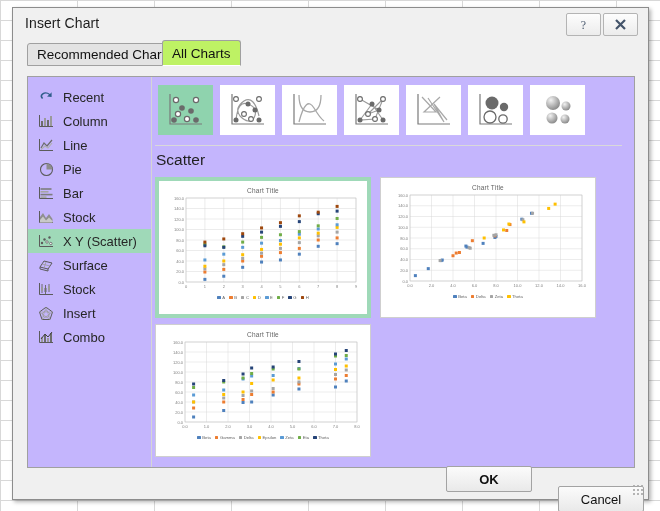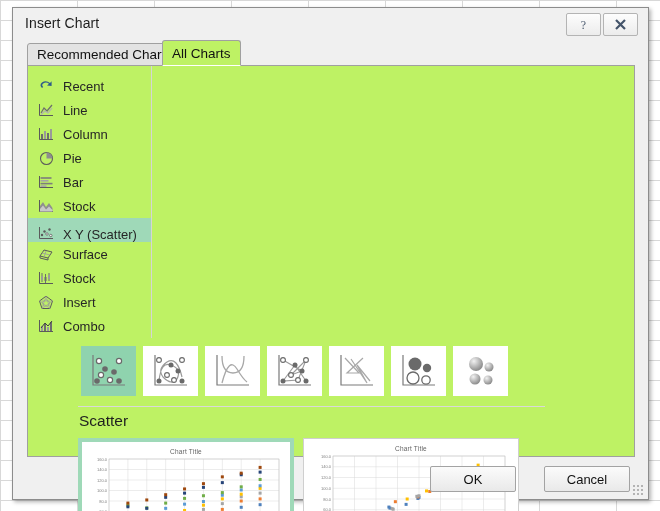--- a/index.html
+++ b/index.html
@@ -61,44 +61,43 @@
     border-top-left-radius:3px;border-top-right-radius:3px;
   }
   .tab.active{
     left:135px;height:26px;background:#bef264;
     border-bottom:1px solid #ffffff;
     border-top-left-radius:3px;border-top-right-radius:3px;
     z-index:3;
   }
   
   #panel{
-    position:absolute;left:14px;top:57px;width:608px;height:392px;
-    background:#bef264;border:1px solid #a0a0a0;box-sizing:border-box;
+    position:absolute;left:14px;top:68px;width:608px;height:392px;
+    background:#c4b5fd;border:1px solid #a0a0a0;box-sizing:border-box;
     display:flex;
-    flex-direction:column;
   }
   
   #sidebar{
     width:124px;flex:0 0 124px;padding-top:8px;
     border-right:1px solid #d5d5d5;box-sizing:border-box;
   }
   .side-item{
     height:24px;display:flex;align-items:center;
     padding-left:8px;box-sizing:border-box;
   }
-  .side-item.selected{background:#9fd9b8;align-items:flex-end;}
+  .side-item.selected{background:#9fd9b8;}
   .side-ico{
     width:20px;flex:0 0 20px;height:18px;
     display:flex;align-items:center;justify-content:center;
     margin-right:7px;color:#5b5b5b;
   }
   .side-label{font-size:13px;color:#262626;}
 
   
-  #main{flex:1;position:relative;margin-left:47px;}
+  #main{flex:1;position:relative;}
   #subtypes{
     position:absolute;left:6px;top:8px;display:flex;gap:7px;
   }
   .subtype{
     width:55px;height:50px;box-sizing:border-box;
     display:flex;align-items:center;justify-content:center;
     background:#ffffff;
   }
   .subtype.selected{background:#8fd3ae;}
   #section-sep{
@@ -136,22 +135,22 @@
   #footer{
     position:absolute;left:0;bottom:0;width:100%;height:42px;
   }
   .dlg-btn{
     position:absolute;top:9px;width:84px;height:24px;
     background:linear-gradient(#fbfbfb,#e9e9e9);
     border:1px solid #a3a3a3;border-radius:2px;
     font-size:13px;color:#111;
     display:flex;align-items:center;justify-content:center;
   }
-  #ok-btn{right:132px;}
-  #cancel-btn{right:18px;}
+  #ok-btn{right:116px;font-weight:bold;}
+  #cancel-btn{right:4px;margin-top:20px;}
   #grip{
     position:absolute;right:4px;bottom:3px;width:12px;height:12px;
     background-image:radial-gradient(#a8a8a8 30%, transparent 31%);
     background-size:4px 4px;opacity:.85;
   }
 </style>
 </head>
 <body>
 
 <div id="sheet-bg"></div>
@@ -192,38 +191,38 @@
             </svg>
         </span>
         <span class="side-label">Recent</span>
       </div>
 
 
       <div class="side-item">
         <span class="side-ico">
           <svg width="16" height="14" viewBox="0 0 16 14">
               <path d="M1.5 1 L1.5 12.5 L15 12.5" stroke="#5b5b5b" fill="none" stroke-width="1"></path>
-              <polyline points="3,10 6,5 9,8 14,2" stroke="#6d6d6d" fill="none" stroke-width="1.2"></polyline>
-              <polyline points="3,11.5 7,8 10,10 14,5" stroke="#b0b0b0" fill="none" stroke-width="1.2"></polyline>
-            </svg>
-        </span>
-        <span class="side-label">Line</span>
-      </div>
-
-      <div class="side-item">
-        <span class="side-ico">
-          <svg width="16" height="14" viewBox="0 0 16 14">
-              <path d="M1.5 1 L1.5 12.5 L15 12.5" stroke="#5b5b5b" fill="none" stroke-width="1"></path>
               <rect x="3" y="7" width="2" height="5" fill="#6d6d6d"></rect>
               <rect x="6" y="4" width="2" height="8" fill="#9a9a9a"></rect>
               <rect x="9" y="6" width="2" height="6" fill="#6d6d6d"></rect>
               <rect x="12" y="2" width="2" height="10" fill="#9a9a9a"></rect>
             </svg>
         </span>
         <span class="side-label">Column</span>
+      </div>
+
+      <div class="side-item">
+        <span class="side-ico">
+          <svg width="16" height="14" viewBox="0 0 16 14">
+              <path d="M1.5 1 L1.5 12.5 L15 12.5" stroke="#5b5b5b" fill="none" stroke-width="1"></path>
+              <polyline points="3,10 6,5 9,8 14,2" stroke="#6d6d6d" fill="none" stroke-width="1.2"></polyline>
+              <polyline points="3,11.5 7,8 10,10 14,5" stroke="#b0b0b0" fill="none" stroke-width="1.2"></polyline>
+            </svg>
+        </span>
+        <span class="side-label">Line</span>
       </div>
 
       <div class="side-item">
         <span class="side-ico">
           <svg width="15" height="15" viewBox="0 0 15 15">
               <circle cx="7.5" cy="7.5" r="6" fill="none" stroke="#5b5b5b" stroke-width="1.1"></circle>
               <path d="M7.5 7.5 L7.5 1.5 A6 6 0 0 1 13.5 7.5 Z" fill="#8d8d8d"></path>
             </svg>
         </span>
         <span class="side-label">Pie</span>

